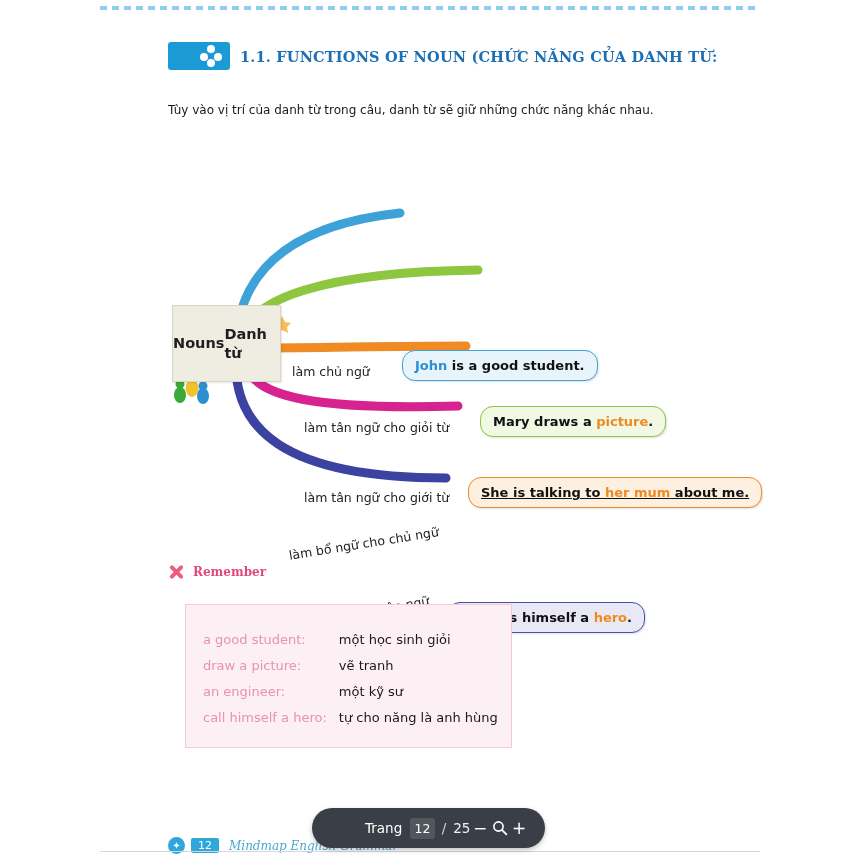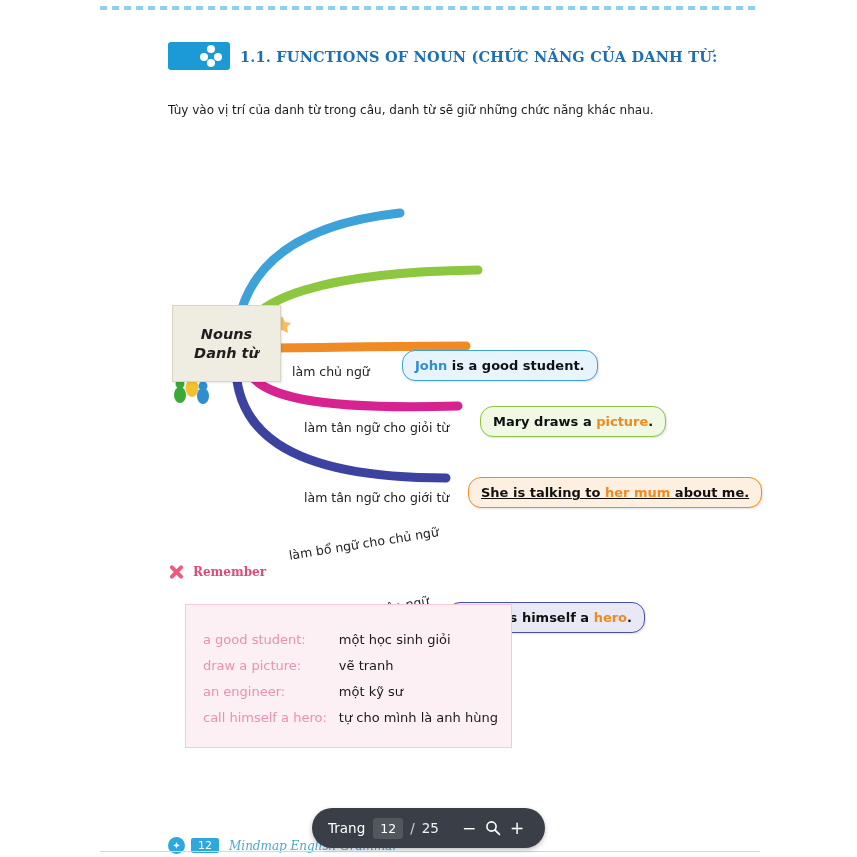--- a/index.html
+++ b/index.html
@@ -100,24 +100,23 @@
   .center-node {
     position: absolute;
     left: 172px;
     top: 145px;
     width: 107px;
     height: 75px;
     background: #efece2;
     border: 1px solid #d9d4c4;
     box-shadow: 1px 1px 2px rgba(0,0,0,0.10);
     display: flex;
-    flex-direction: column;
+    flex-direction: row;
     align-items: center;
     justify-content: center;
-    font-style: italic;
   }
   .center-node .line1,
   .center-node .line2 {
     font-size: 14.5px;
     font-weight: bold;
     color: #1f1f1f;
     line-height: 1.25;
   }
   
   .branch-label {
@@ -223,21 +222,21 @@
     background: #3a3f47;
     border-radius: 20px;
     display: flex;
     align-items: center;
     color: #ffffff;
     font-size: 13.5px;
     padding: 0 16px;
     box-sizing: border-box;
     box-shadow: 0 2px 5px rgba(0,0,0,0.25);
   }
-  .toolbar .tb-label { margin-right: 8px; }
+  .toolbar .tb-label { margin-right: 8px; margin-left: 37px; }
   .toolbar .tb-input {
     width: 30px;
     height: 21px;
     background: #52575e;
     border-radius: 3px;
     color: #ffffff;
     font-size: 12.5px;
     display: flex;
     align-items: center;
     justify-content: center;
@@ -381,21 +380,21 @@
       <tr>
         <td class="en">draw a picture:</td>
         <td class="vi">vẽ tranh</td>
       </tr>
       <tr>
         <td class="en">an engineer:</td>
         <td class="vi">một kỹ sư</td>
       </tr>
       <tr>
         <td class="en">call himself a hero:</td>
-        <td class="vi">tự cho mình là anh hùng</td>
+        <td class="vi">tự cho năng là anh hùng</td>
       </tr>
     </tbody>
       </table>
   </div>
 
   <div class="footer">
     <div class="footer-badge">✦</div>
     <div class="footer-num">12</div>
     <div class="footer-text">Mindmap English Grammar</div>
   </div>

